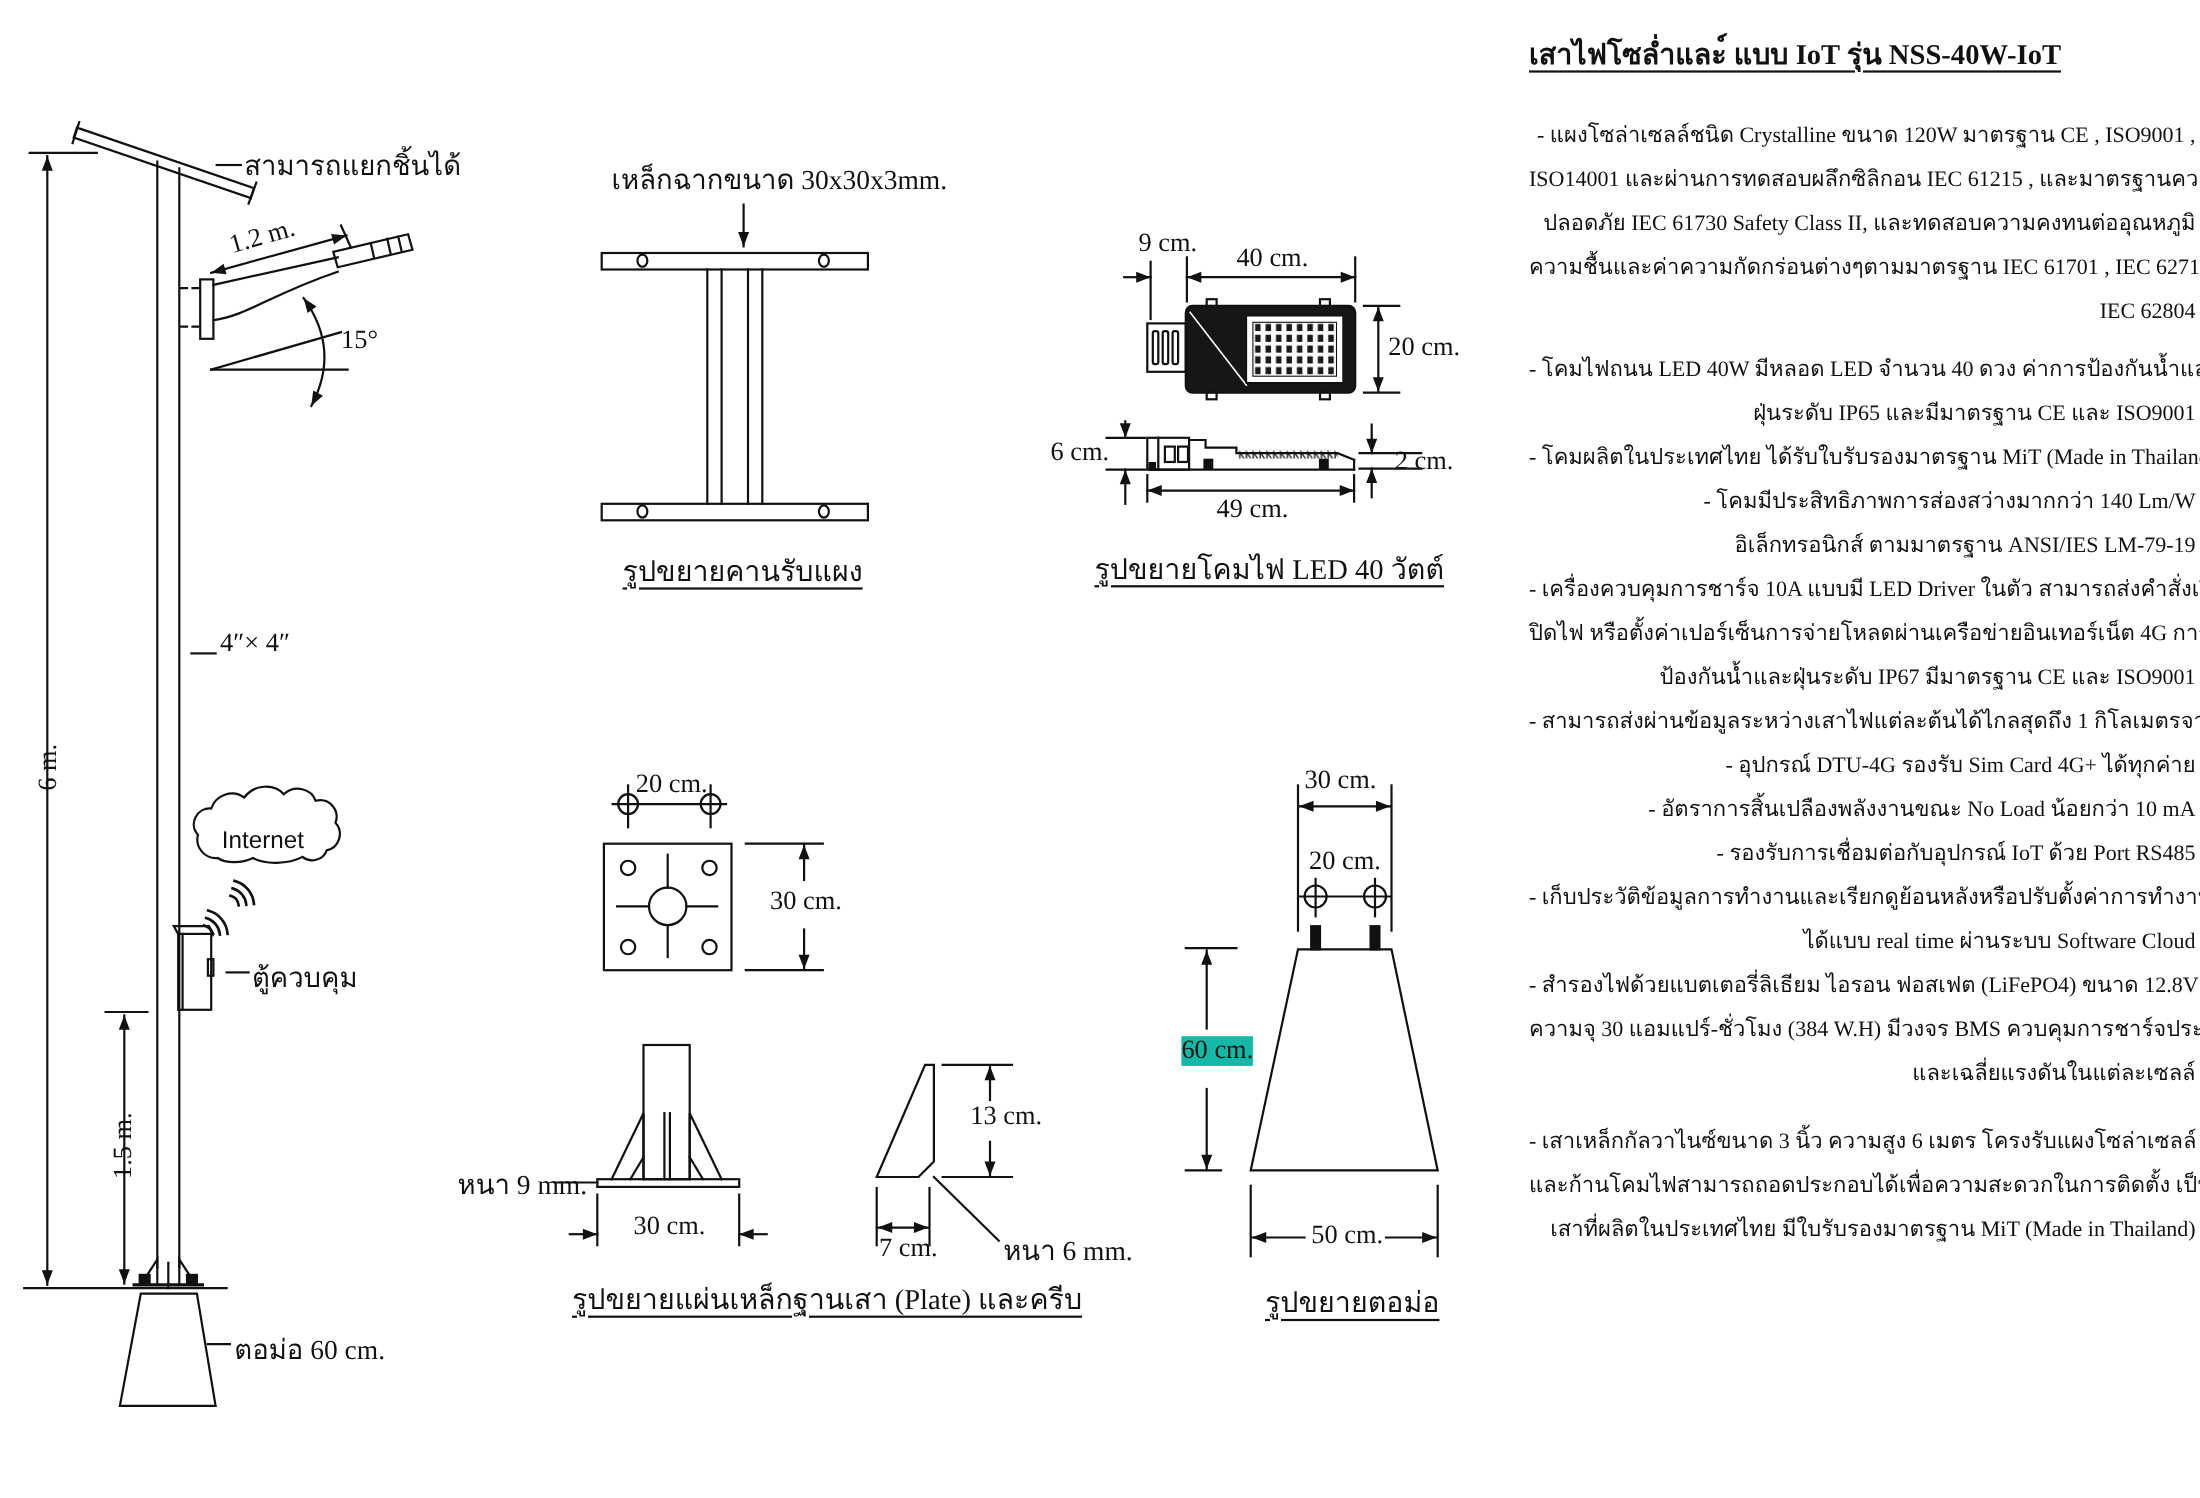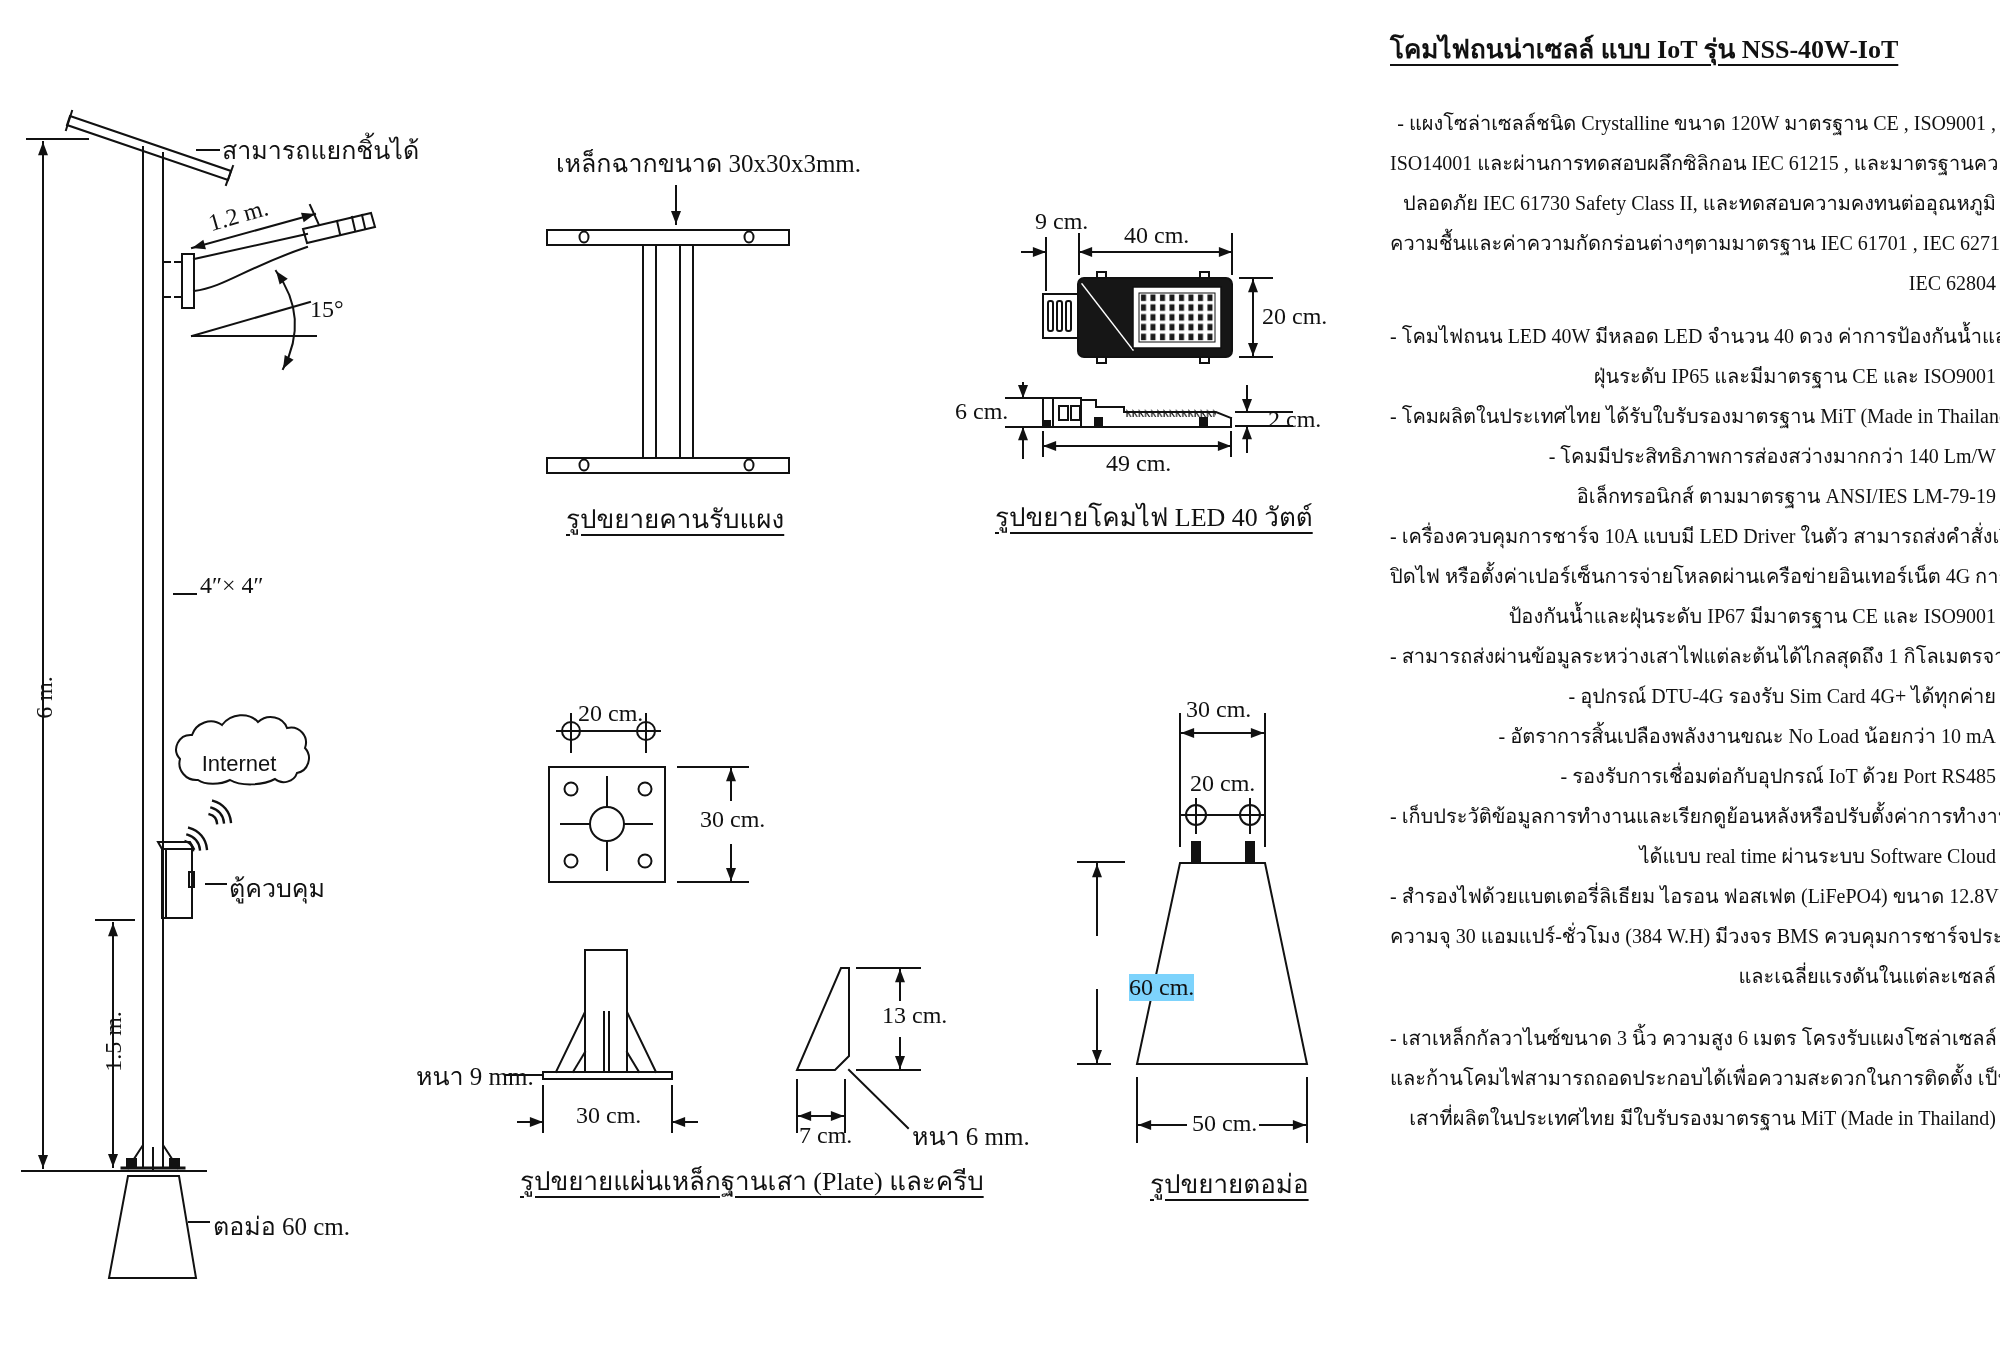--- a/index.html
+++ b/index.html
@@ -281,26 +281,26 @@
   <div class="lbl dim" style="left:700px;top:806px;">30 cm.</div>
   <div class="lbl thai" style="left:416px;top:1056px;">หนา 9 mm.</div>
   <div class="lbl dim" style="left:576px;top:1102px;">30 cm.</div>
   <div class="lbl dim" style="left:882px;top:1002px;">13 cm.</div>
   <div class="lbl dim" style="left:799px;top:1122px;">7 cm.</div>
   <div class="lbl thai" style="left:912px;top:1116px;">หนา 6 mm.</div>
   <div class="lbl cap" style="left:520px;top:1160px;">รูปขยายแผ่นเหล็กฐานเสา (Plate) และครีบ</div>
 
   <div class="lbl dim" style="left:1186px;top:696px;">30 cm.</div>
   <div class="lbl dim" style="left:1190px;top:770px;">20 cm.</div>
-  <div class="lbl dim" style="left:1129px;top:942px;background:#7dd3fc;margin-top:32px;">60 cm.</div>
+  <div class="lbl dim" style="left:1074px;top:942px;background:#14b8a6;">60 cm.</div>
   <div class="lbl dim" style="left:1192px;top:1110px;">50 cm.</div>
   <div class="lbl cap" style="left:1150px;top:1163px;">รูปขยายตอม่อ</div>
 
   <div id="specs">
-    <div class="spec-title">โคมไฟถนน่าเซลล์ แบบ IoT รุ่น NSS-40W-IoT</div>
+    <div class="spec-title">เสาไฟโซล่ำและ์ แบบ IoT รุ่น NSS-40W-IoT</div>
     <div>
         <div class="spec-para">
           <div class="spec-line">- แผงโซล่าเซลล์ชนิด Crystalline ขนาด 120W มาตรฐาน CE , ISO9001 ,</div>
           <div class="spec-line">ISO14001 และผ่านการทดสอบผลึกซิลิกอน IEC 61215 , และมาตรฐานความ</div>
           <div class="spec-line">ปลอดภัย IEC 61730 Safety Class II, และทดสอบความคงทนต่ออุณหภูมิ</div>
           <div class="spec-line">ความชื้นและค่าความกัดกร่อนต่างๆตามมาตรฐาน IEC 61701 , IEC 62716 ,</div>
           <div class="spec-line">IEC 62804</div>
         </div>
         <div class="spec-para">
           <div class="spec-line">- โคมไฟถนน LED 40W มีหลอด LED จำนวน 40 ดวง ค่าการป้องกันน้ำและ</div>

